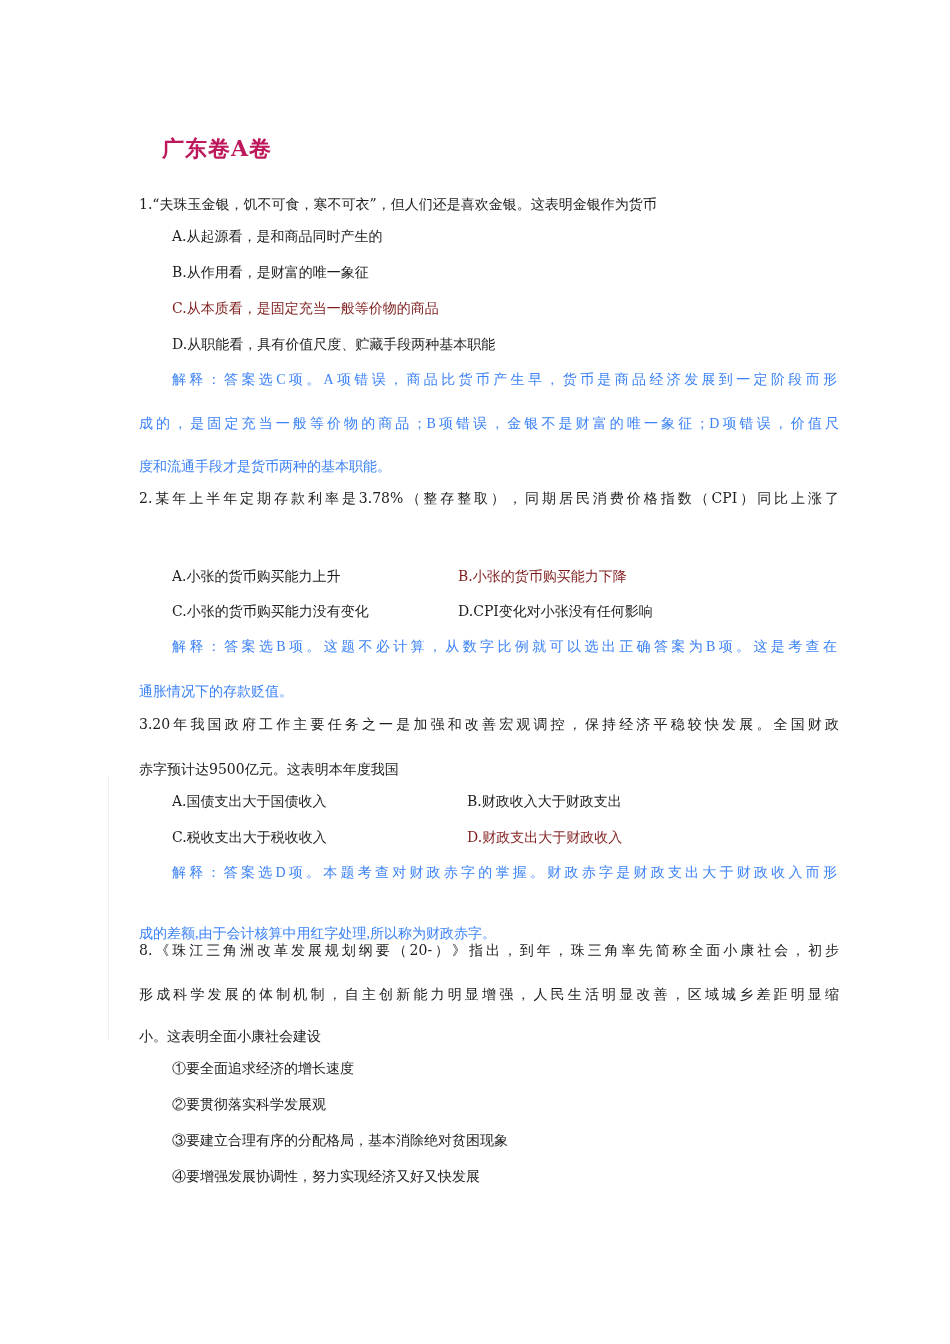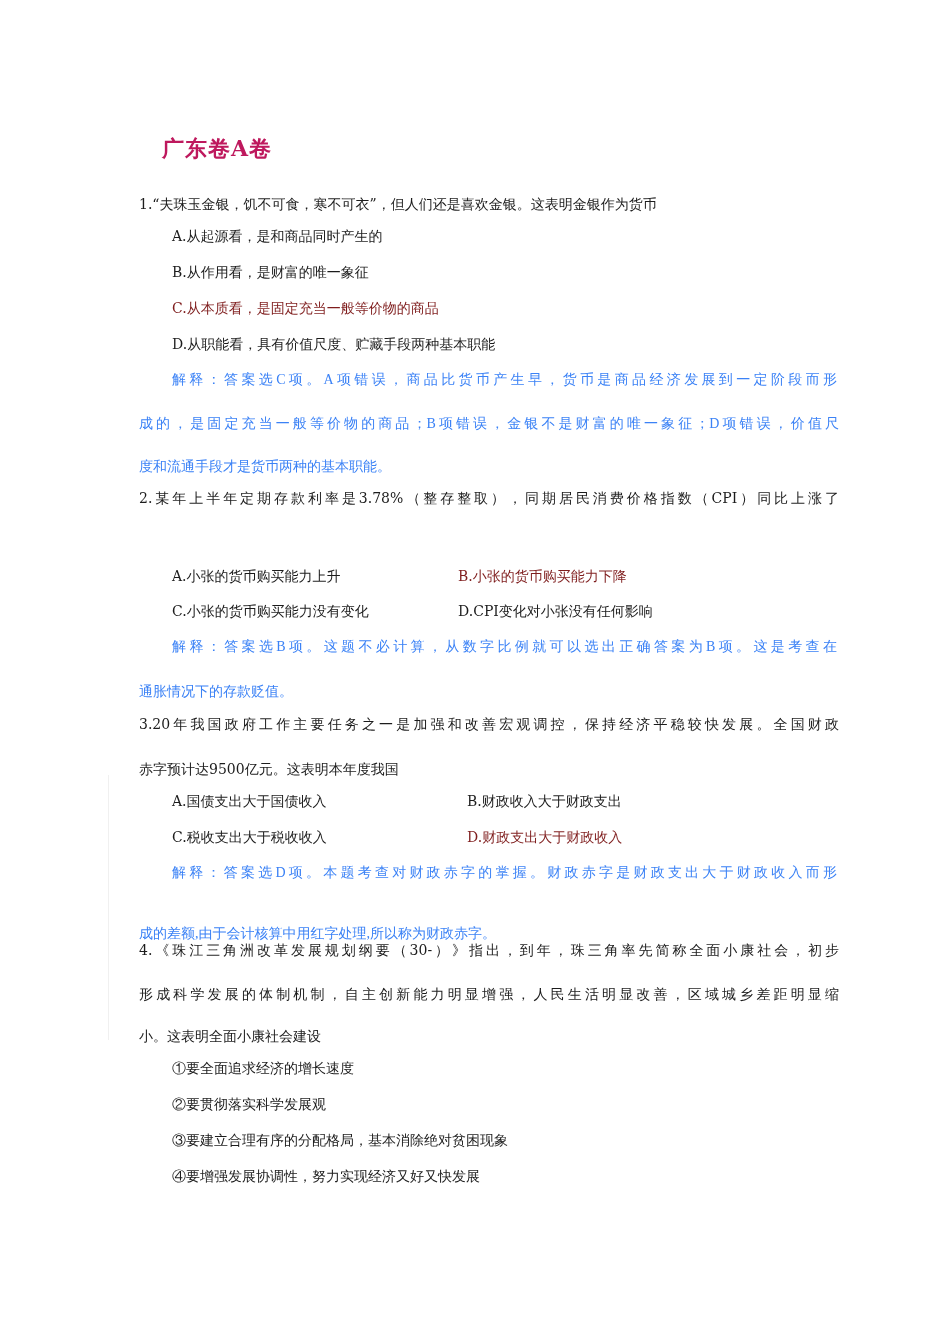--- a/index.html
+++ b/index.html
@@ -53,21 +53,21 @@
 
   <div class="ln q full" style="top:714px;">3.20年我国政府工作主要任务之一是加强和改善宏观调控，保持经济平稳较快发展。全国财政</div>
   <div class="ln q" style="top:759px;">赤字预计达9500亿元。这表明本年度我国</div>
   <div class="ln opt" style="top:791px;">A.国债支出大于国债收入</div>
   <div class="ln" style="top:791px; left:467px;">B.财政收入大于财政支出</div>
   <div class="ln opt" style="top:827px;">C.税收支出大于税收收入</div>
   <div class="ln ans" style="top:827px; left:467px;">D.财政支出大于财政收入</div>
   <div class="ln exp" style="top:863px; left:172px; width:665px; text-align:justify; text-align-last:justify;">解释：答案选D项。本题考查对财政赤字的掌握。财政赤字是财政支出大于财政收入而形</div>
   <div class="ln exp q" style="top:908px;margin-top:16px;">成的差额,由于会计核算中用红字处理,所以称为财政赤字。</div>
 
-  <div class="ln q full" style="top:940px;">4.《珠江三角洲改革发展规划纲要（30-）》指出，到年，珠三角率先简称全面小康社会，初步</div>
+  <div class="ln q full" style="top:940px;">8.《珠江三角洲改革发展规划纲要（20-）》指出，到年，珠三角率先简称全面小康社会，初步</div>
   <div class="ln q full" style="top:984px;">形成科学发展的体制机制，自主创新能力明显增强，人民生活明显改善，区域城乡差距明显缩</div>
   <div class="ln q" style="top:1026px;">小。这表明全面小康社会建设</div>
   <div class="ln opt" style="top:1058px;">①要全面追求经济的增长速度</div>
   <div class="ln opt" style="top:1094px;">②要贯彻落实科学发展观</div>
   <div class="ln opt" style="top:1130px;">③要建立合理有序的分配格局，基本消除绝对贫困现象</div>
   <div class="ln opt" style="top:1166px;">④要增强发展协调性，努力实现经济又好又快发展</div>
 
   <div class="vline"></div>
 </div>
 

